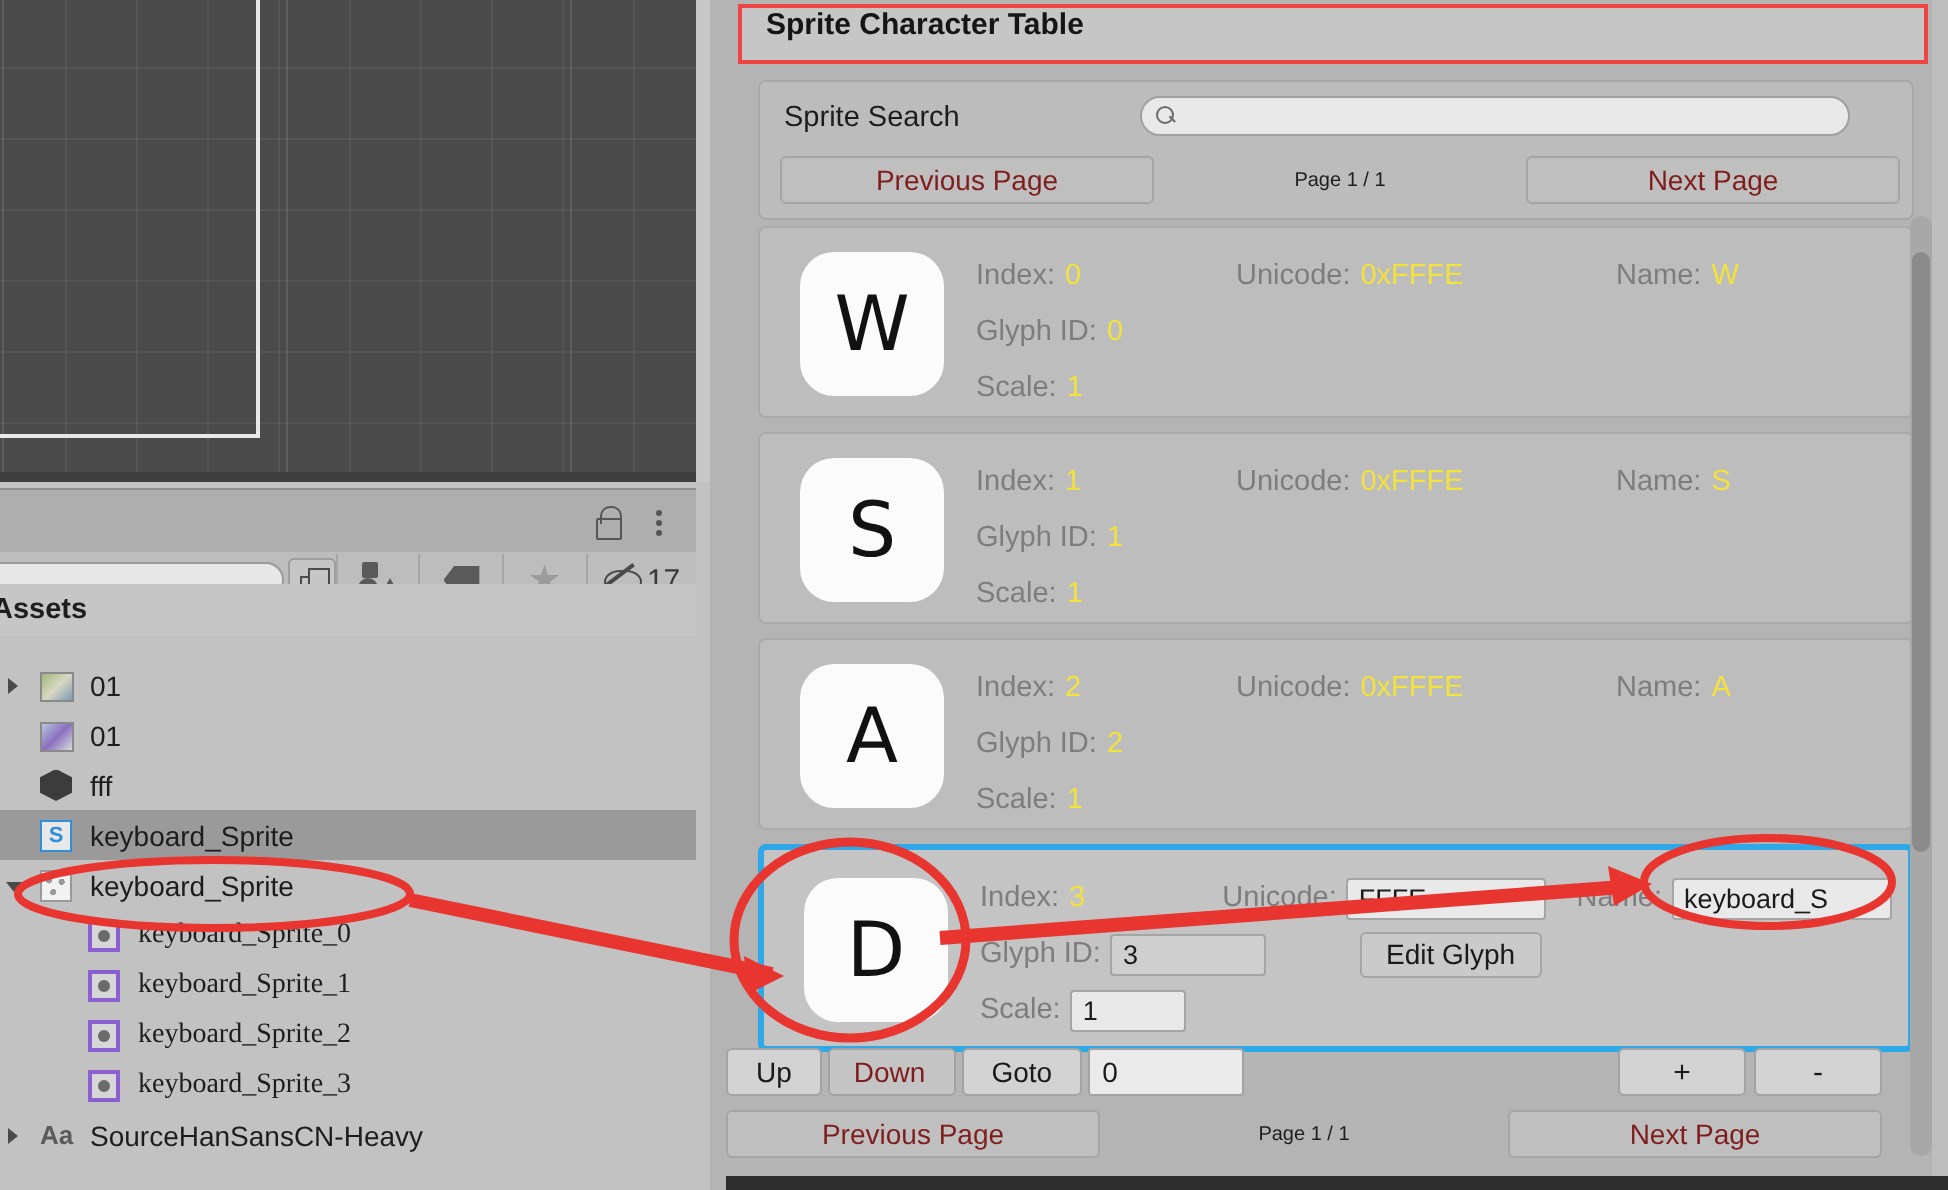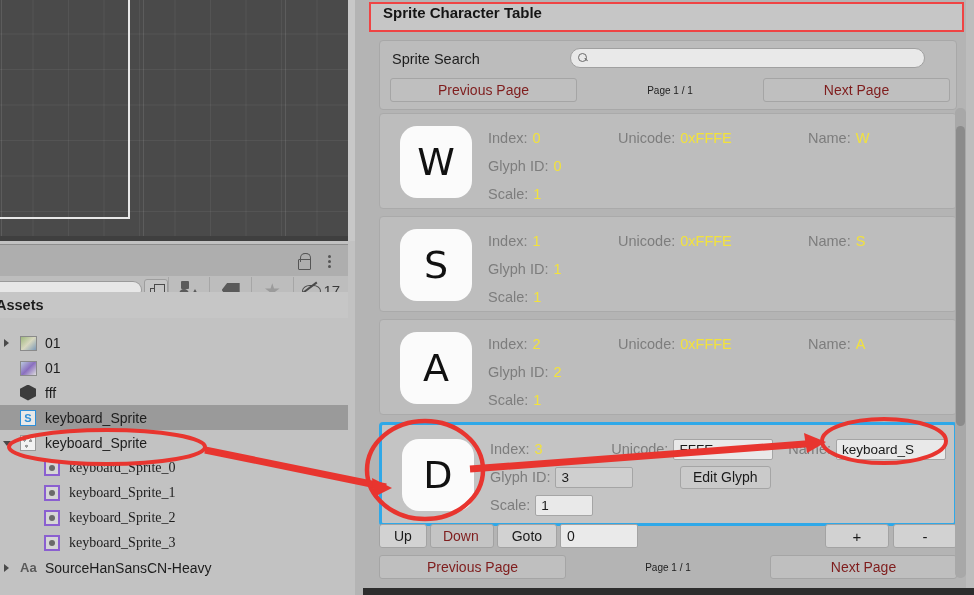--- a/index.html
+++ b/index.html
@@ -311,21 +311,21 @@
     font-family:"Liberation Sans", sans-serif;
   }
   .finput.dim { background:#cfcfcf; }
   #edit-glyph-btn {
     height:23px; padding:0 12px; background:#cacaca;
     border:1px solid #a5a5a5; border-radius:3px;
     font-size:14px; color:#1a1a1a; cursor:pointer;
     font-family:"Liberation Sans", sans-serif;
   }
 
-  #bottom-bar { position:absolute; left:16px; top:523px; width:578px; }
+  #bottom-bar { position:absolute; left:0; top:523px; width:578px; }
   #bottom-row1 { display:flex; align-items:center; height:26px; }
   .sm-btn {
     height:24px; padding:0 14px; background:#d2d2d2;
     border:1px solid #a3a3a3; border-radius:3px;
     font-size:14px; color:#1a1a1a; cursor:pointer; margin-right:3px;
     font-family:"Liberation Sans", sans-serif;
   }
   .sm-btn.disabled { color:#7f1d1d; background:#c4c4c4;padding-left:12px; }
   #goto-input {
     width:78px; height:24px; background:#eaeaea;

